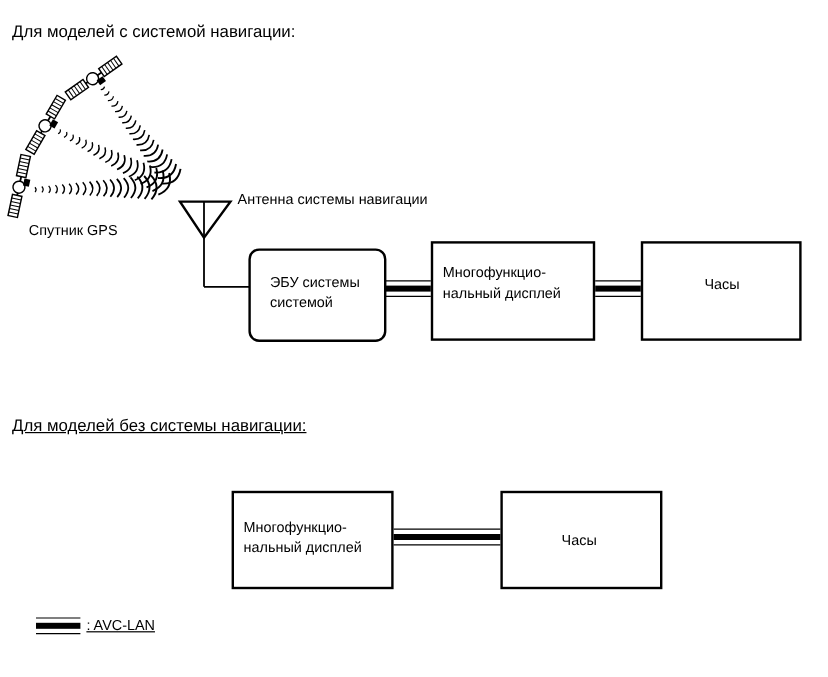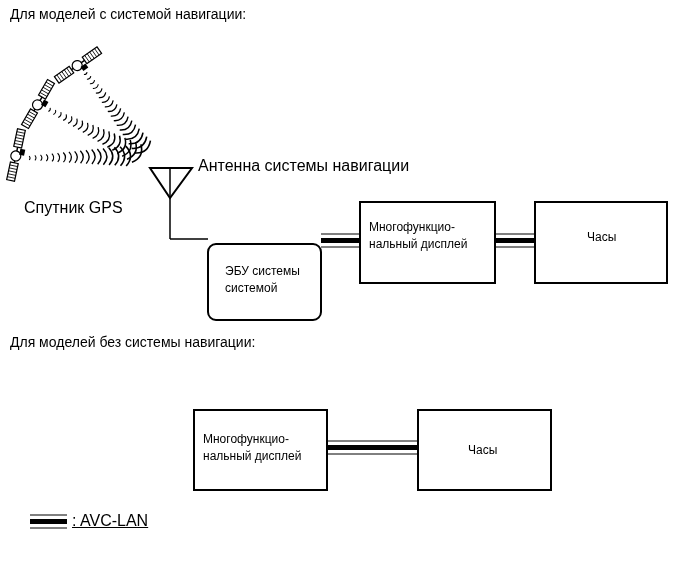--- a/index.html
+++ b/index.html
@@ -1,28 +1,28 @@
 <!DOCTYPE html>
 <html><head>
 <meta charset="utf-8">
 <style>
   html, body { margin: 0; padding: 0; background: #ffffff; }
   body { width: 690px; height: 564px; position: relative; overflow: hidden;
          font-family: "Liberation Sans", sans-serif; color: #000; }
-  .heading { position: absolute; font-size: 14px; white-space: nowrap; }
-  .lbl { position: absolute; font-size: 16px; line-height: 16px; white-space: nowrap; }
+  .heading { position: absolute; font-size: 14px; white-space: nowrap; margin-top: 12px; }
+  .lbl { position: absolute; font-size: 12px; line-height: 16px; white-space: nowrap; }
   .box { position: absolute; border: 2px solid #000; box-sizing: border-box; background: #fff; }
   .box .txt { position: absolute; font-size: 12px; line-height: 17px; white-space: nowrap; }
   svg { position: absolute; left: 0; top: 0; }
 </style>
 </head>
 <body>
 
 <div class="heading" style="left:10px; top:6px;">Для моделей с системой навигации:</div>
-<div class="heading" style="left:10px; top:334px;">Для моделей без системы навигации:</div>
+<div class="heading" style="left:10px; top:334px;text-decoration:underline;">Для моделей без системы навигации:</div>
 
 <svg width="690" height="564" viewBox="0 0 690 564">
 
   <g id="sat1">
       <g transform="translate(78,65) rotate(-35)">
         <rect x="-26" y="-4" width="18" height="8" fill="#fff" stroke="#000" stroke-width="1.2"></rect>
         <line x1="-23" y1="-4" x2="-23" y2="4" stroke="#000" stroke-width="0.8"></line>
         <line x1="-20" y1="-4" x2="-20" y2="4" stroke="#000" stroke-width="0.8"></line>
         <line x1="-17" y1="-4" x2="-17" y2="4" stroke="#000" stroke-width="0.8"></line>
         <line x1="-14" y1="-4" x2="-14" y2="4" stroke="#000" stroke-width="0.8"></line>
@@ -265,25 +265,25 @@
     <line x1="327" y1="454" x2="418" y2="454" stroke="#000" stroke-width="1"></line>
   </g>
 
   <g>
     <line x1="30" y1="515" x2="67" y2="515" stroke="#000" stroke-width="1"></line>
     <rect x="30" y="519" width="37" height="5" fill="#000"></rect>
     <line x1="30" y1="528" x2="67" y2="528" stroke="#000" stroke-width="1"></line>
   </g>
 </svg>
 
-<div class="lbl" style="left:24px; top:200px;text-align:center;">Спутник GPS</div>
+<div class="lbl" style="left:24px; top:184px;text-align:center;">Спутник GPS</div>
 
 <div class="lbl" style="left:198px; top:158px;">Антенна системы навигации</div>
 
-<div class="box" style="left:207px; top:207px; width:115px; height:78px; border-radius:9px;margin-top:36px;">
+<div class="box" style="left:207px; top:207px; width:115px; height:78px; border-radius:9px;">
   <div class="txt" style="left:16px; top:18px;">ЭБУ системы</div>
   <div class="txt" style="left:16px; top:35px;">системой</div>
 </div>
 
 <div class="box" style="left:359px; top:201px; width:137px; height:83px;">
   <div class="txt" style="left:8px; top:16px;">Многофункцио-</div>
   <div class="txt" style="left:8px; top:33px;">нальный дисплей</div>
 </div>
 
 <div class="box" style="left:534px; top:201px; width:134px; height:83px;">

